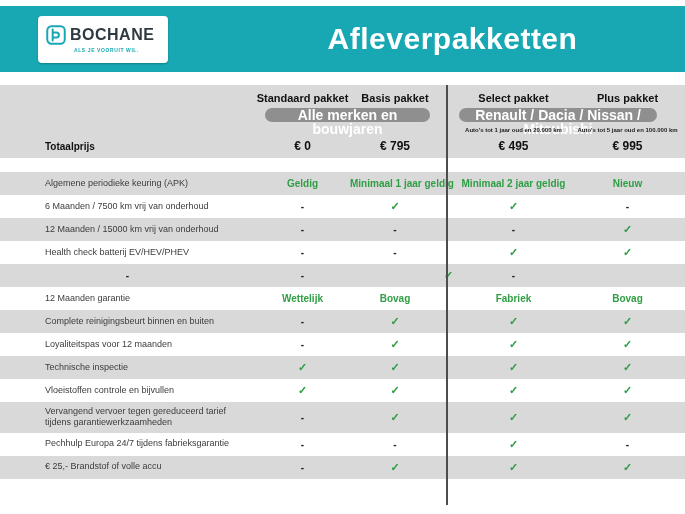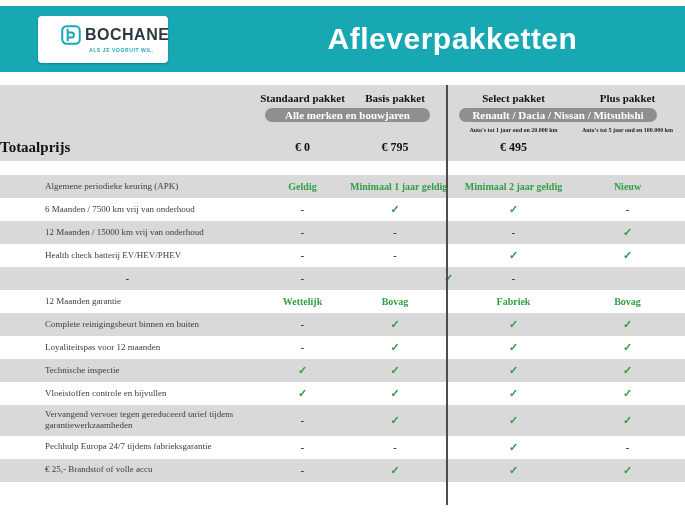--- a/index.html
+++ b/index.html
@@ -1,45 +1,45 @@
 <!DOCTYPE html>
 <html><head>
 <meta charset="utf-8">
 <style>
   * { margin:0; padding:0; box-sizing:border-box; }
   html,body { width:685px; height:514px; background:#ffffff; font-family:"Liberation Sans", sans-serif; overflow:hidden; }
 
   
   .banner { margin-top:6px; height:66px; background:#18a8b4; display:flex; align-items:center; }
   .logo-box { margin-left:38px; width:130px; height:47px; background:#ffffff; border-radius:4px;
-              display:flex; flex-direction:column; justify-content:center; padding-left:23px;
+              display:flex; flex-direction:column; justify-content:center; padding-left:8px;
               box-shadow:0 1px 2px rgba(0,0,0,.25); }
   .logo-line { display:flex; align-items:center; gap:4px; }
   .logo-text { font-size:16px; font-weight:bold; color:#2f3a40; letter-spacing:.5px; }
   .tagline { font-size:5px; font-weight:bold; color:#18a8b4; letter-spacing:.6px; margin-top:2px; padding-left:28px; }
   .title { flex:1; text-align:center; transform:translateX(26px); font-size:30px; font-weight:bold; color:#ffffff; letter-spacing:.5px; }
 
   
   .table-wrap { position:relative; margin-top:13px; }
   .divider { position:absolute; left:446px; top:0; width:2px; height:420px; background:#4d4d4d; }
 
-  .grid { display:grid; grid-template-columns:255px 95px 90px 17px 113px 115px; align-items:center;font-family:Liberation Serif, serif; }
+  .grid { display:grid; grid-template-columns:255px 95px 90px 17px 113px 115px; align-items:center; }
   .c { text-align:center; }
 
   .head-band { background:#d9d9d9; padding:7px 0 5px 0; }
   .col-label { font-size:11px; font-weight:bold; color:#111; }
   .badge-row { margin-top:4px; }
-  .badge { grid-row:1; background:#8f8f8f; color:#ffffff; font-size:11px; font-weight:bold;
+  .badge { grid-row:1; background:#8f8f8f; color:#ffffff; font-size:14px; font-weight:bold;
            text-align:center; line-height:14px; height:14px; border-radius:7px; }
   .badge-left  { grid-column:2 / 4; margin:0 10px; }
   .badge-right { grid-column:5 / 7; margin:0 28px 0 2px;text-align:center; }
   .subnote-row { margin-top:3px; min-height:9px; }
   .subnote { font-size:6px; font-weight:bold; color:#222; }
   .price-row { margin-top:5px; }
-  .price-label { font-size:15px; font-weight:bold; color:#111; }
+  .price-label { font-size:10px; font-weight:bold; color:#111; padding-left:45px; }
   .price-val { font-size:12px; font-weight:bold; color:#111; }
 
   .gap { height:14px; background:#ffffff; }
 
   .body-row { min-height:23px; padding:4px 0; }
   .band  { background:#d9d9d9; }
   .plain { background:#ffffff; }
   .row-label { font-size:9px; color:#3c3c3c; padding-left:45px; padding-right:20px; line-height:1.25; }
   .check { color:#2f9e45; font-size:11px; font-weight:bold; }
   .dash  { color:#222; font-size:10px; font-weight:600; }
@@ -92,20 +92,21 @@
       <div class="c subnote">Auto's tot 1 jaar oud en 20.000 km</div>
       <div class="c subnote">Auto's tot 5 jaar oud en 100.000 km</div>
     </div>
 
     <div class="grid price-row">
       <div class="price-label">Totaalprijs</div>
       <div class="c price-val">€ 0</div>
       <div class="c price-val">€ 795</div>
       <div></div>
       <div class="c price-val">€ 495</div>
+      <div class="c price-val">€ 995</div>
     </div>
   </div>
 
   <div class="gap"></div>
 
   <div id="rows">
       <div class="grid body-row band">
         <div class="row-label">Algemene periodieke keuring (APK)</div>
         <div class="c green-text">Geldig</div>
         <div class="c green-text">Minimaal 1 jaar geldig</div>

